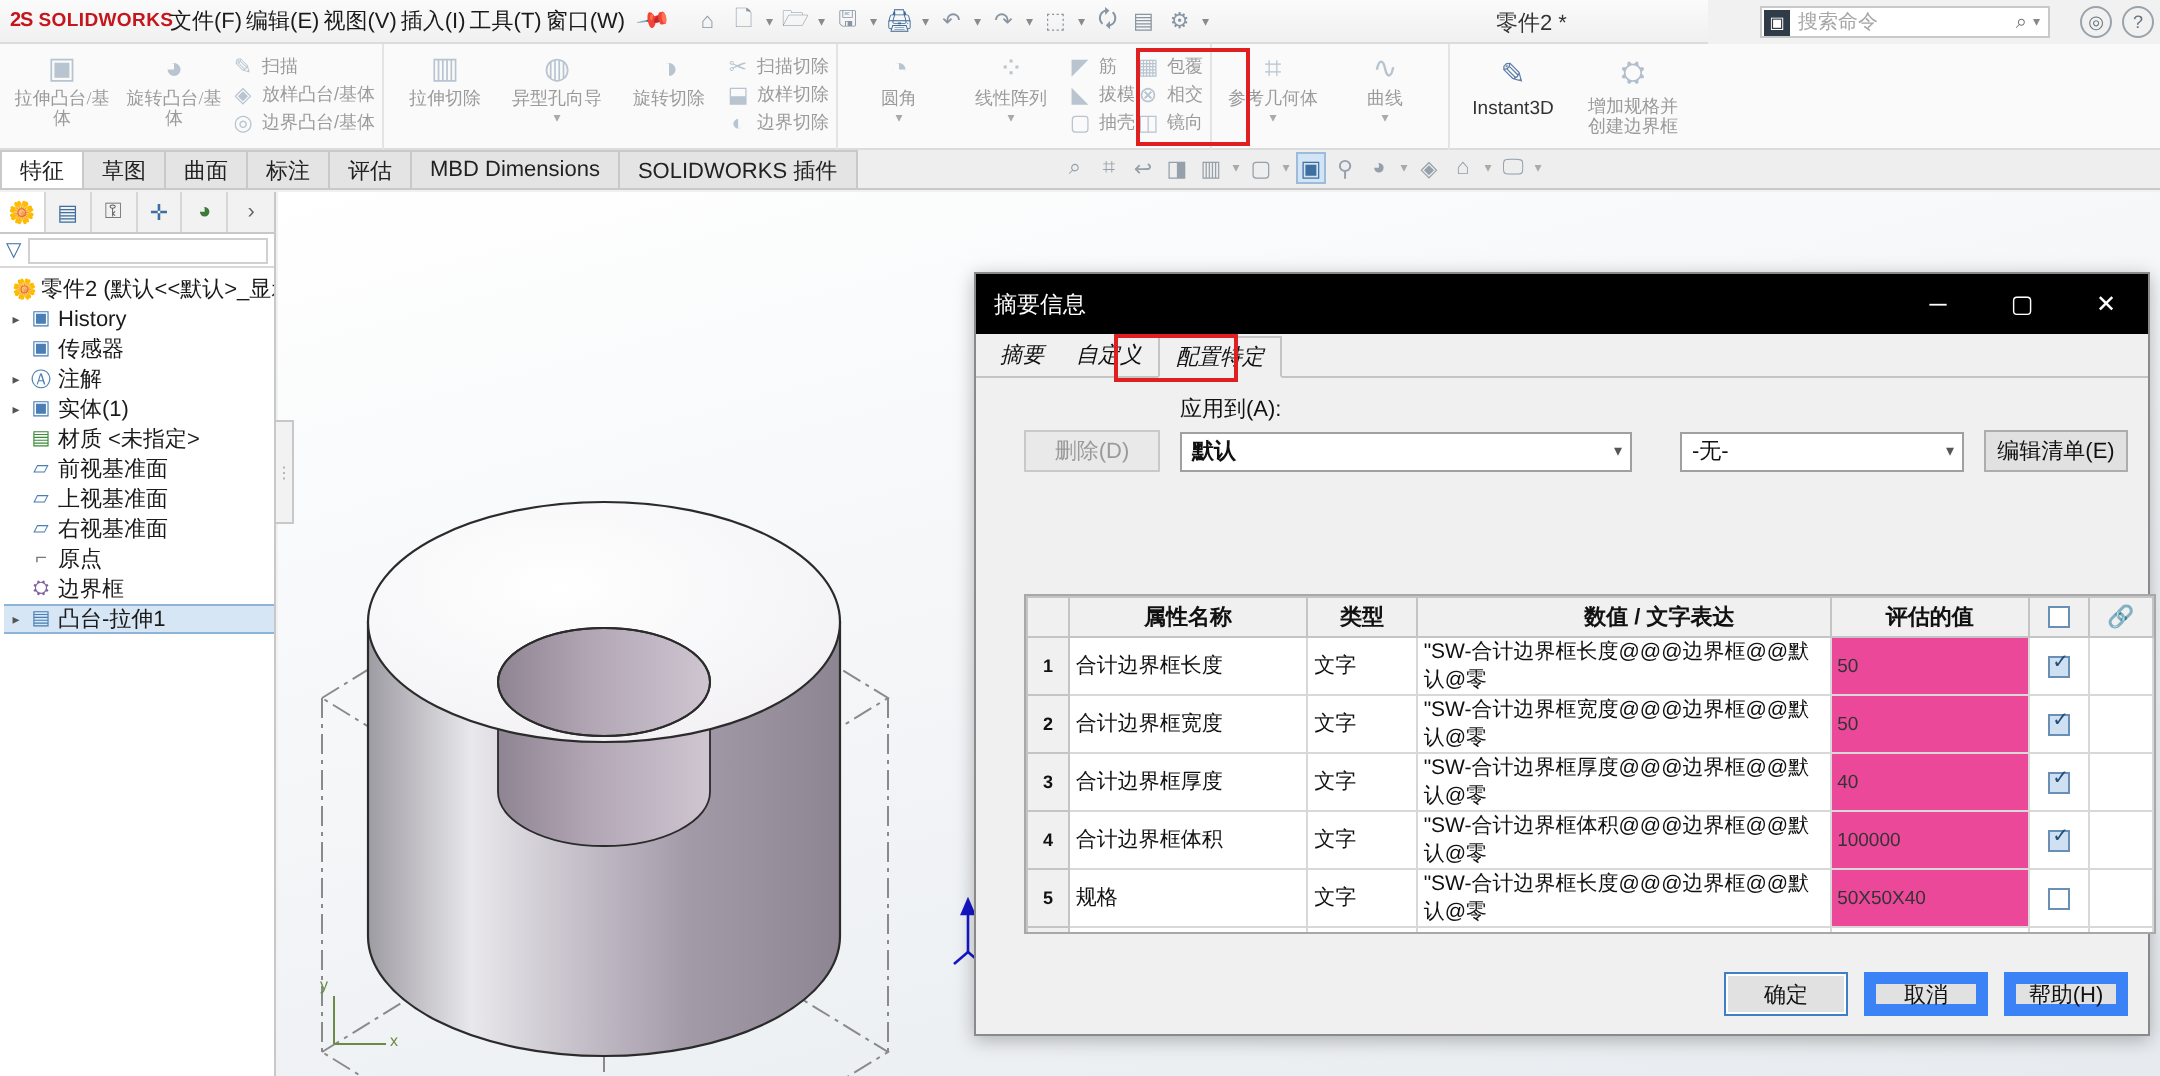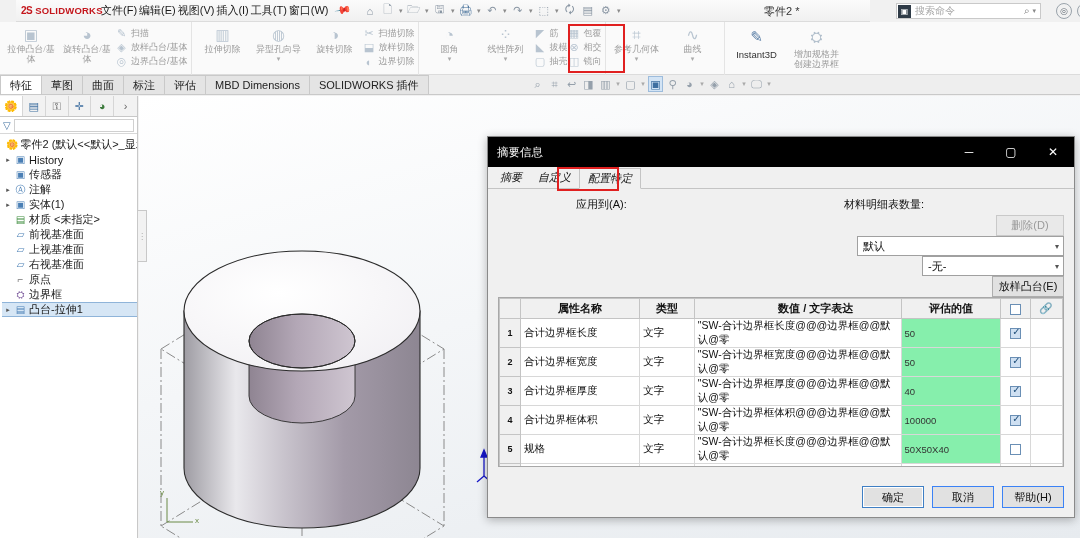--- a/index.html
+++ b/index.html
@@ -7,21 +7,21 @@
   body {
     font-family: "Liberation Sans", "DejaVu Sans", sans-serif;
     font-size: 11px;
     color:#222;
     background:#f1f1f1;
     position:relative;
   }
 
   
   #titlebar {
-    position:absolute; left:16px; top:0; width:854px; height:22px;
+    position:absolute; left:0; top:0; width:854px; height:22px;
     background:linear-gradient(#fbfbfb,#f0f0f0);
     border-bottom:1px solid #dcdcdc;
     display:flex; align-items:center;
   }
   #logo { display:flex; align-items:center; gap:3px; padding-left:5px; width:78px;}
   #logo .ds { color:#c4161c; font-weight:bold; font-size:10px; letter-spacing:-0.5px;}
   #logo .sw { color:#c4161c; font-weight:bold; font-size:9.5px; letter-spacing:0.2px;}
   .menu-row { display:flex; align-items:center; margin-left:6px; }
   .menu-item { font-size:11px; color:#1a1a1a; padding:2px 1px; cursor:default; white-space:nowrap;}
   .pin { color:#808080; font-size:11px; margin-left:6px; transform:rotate(35deg);}
@@ -127,48 +127,48 @@
   .wbtn { width:42px;height:30px;display:flex;align-items:center;justify-content:center;
           color:#fff; font-size:12px;}
   #dlg-tabs { position:relative; height:22px; background:#f0f0f0;
               border-bottom:1px solid #c4c4c4; display:flex; align-items:flex-end; padding-left:4px;font-style:italic;}
   .dtab { height:21px; padding:0 8px; display:flex;align-items:center;font-size:11px;color:#111;
           cursor:default;}
   .dtab.active { background:#f0f0f0; border:1px solid #c4c4c4; border-bottom:1px solid #f0f0f0;
                  margin-bottom:-1px;}
   #redbox-tab { position:absolute; left:69px; top:0px; width:62px; height:24px;
                 border:2px solid #e02020; pointer-events:none;}
-  #dlg-body { padding:8px 10px 0 10px; position:relative; height:318px;}
+  #dlg-body { padding:8px 10px 0 10px; position:relative; height:318px;margin-left:14px;}
   .lblrow { display:flex; font-size:11px; color:#111; }
-  .ctlrow { display:flex; align-items:flex-end; margin-top:3px;flex-direction:column; }
+  .ctlrow { display:flex; align-items:center; margin-top:3px; }
   .btn { border:1px solid #adadad; background:#e1e1e1; font-size:11px; color:#111;
          display:flex;align-items:center;justify-content:center; cursor:default;}
   .btn.disabled { color:#9a9a9a; background:#e9e9e9; border-color:#c9c9c9;}
   .combo { background:#fff; border:1px solid #a0a0a0; height:20px; display:flex;
            align-items:center; font-size:11px; color:#111; padding-left:5px; position:relative;}
   .combo .arw { position:absolute; right:4px; color:#555; font-size:8px;}
 
   
   #tablewrap { position:absolute; left:10px; top:108px; width:566px; height:170px;
                border:1px solid #a8a8a8; background:#fff; overflow:hidden;}
   table { border-collapse:collapse; width:100%; font-size:11px;}
   th { background:#f0f0f0; border:1px solid #c4c4c4; height:20px; font-weight:bold;
        font-size:11px; color:#111;}
   td { border:1px solid #d8d8d8; height:18px; padding:0 3px; color:#111; font-size:10.5px;}
   td.num { background:#f0f0f0; text-align:center; font-weight:bold; font-size:9px;
            width:20px; border:1px solid #c4c4c4;}
-  td.ev { background:#86efac; font-size:9.5px; color:#333;}
+  td.ev { background:#ec4899; font-size:9.5px; color:#333;}
   .cb { width:11px;height:11px;border:1px solid #6a8fb5; background:#fff; display:inline-block;
         position:relative; vertical-align:middle;}
   .cb.on { background:#cfe0f2;}
   .cb.on:after { content:"✓"; position:absolute; left:1px; top:-3px; font-size:10px; color:#1f4e79;}
   .ctr { text-align:center;}
   #dlg-foot { position:absolute; left:0; bottom:0; width:588px; height:40px;
               display:flex; align-items:center; justify-content:flex-end; padding-right:12px; gap:8px;}
-  .fbtn { width:62px;height:22px;border:1px solid #3b82f6; background:#e1e1e1;
+  .fbtn { width:62px;height:22px;border:6px solid #3b82f6; background:#e1e1e1;
           font-size:11px; color:#111; display:flex;align-items:center;justify-content:center;}
   .fbtn.def { border:1px solid #3f7fc4; box-shadow:inset 0 0 0 1px #fff;}
 </style>
 </head>
 <body>
 
 <div id="titlebar">
   <div id="logo">
     <span class="ds">2S</span>
     <span class="sw">SOLIDWORKS</span>
@@ -523,34 +523,33 @@
     <div class="dtab">自定义</div>
     <div class="dtab active">配置特定</div>
     <div id="redbox-tab"></div>
   </div>
 
   <div id="dlg-body">
     <div class="lblrow">
       <span style="width:78px;"></span>
       <span>应用到(A):</span>
       <span style="flex:1;"></span>
-      <span style="width:220px;">材料明细表数量:</span>
     </div>
     <div class="ctlrow">
       <div class="btn disabled" style="width:68px;height:21px;">删除(D)</div>
-      <div class="combo" style="width:207px;margin-left:10px;">
+      <div class="combo" style="width:226px;margin-left:10px;font-weight:bold;">
         <span>默认</span>
         <span class="arw">▾</span>
       </div>
       <span style="flex:1;"></span>
       <div class="combo" style="width:142px;">
         <span>-无-</span>
         <span class="arw">▾</span>
       </div>
-      <div class="btn" style="width:72px;height:21px;margin-left:10px;">放样凸台(E)</div>
+      <div class="btn" style="width:72px;height:21px;margin-left:10px;">编辑清单(E)</div>
     </div>
 
     <div id="tablewrap">
       <table>
         <thead>
           <tr>
             <th style="width:21px;"></th>
             <th style="width:120px;">属性名称</th>
             <th style="width:55px;">类型</th>
             <th style="width:208px;padding-left:36px;">数值 / 文字表达</th>

